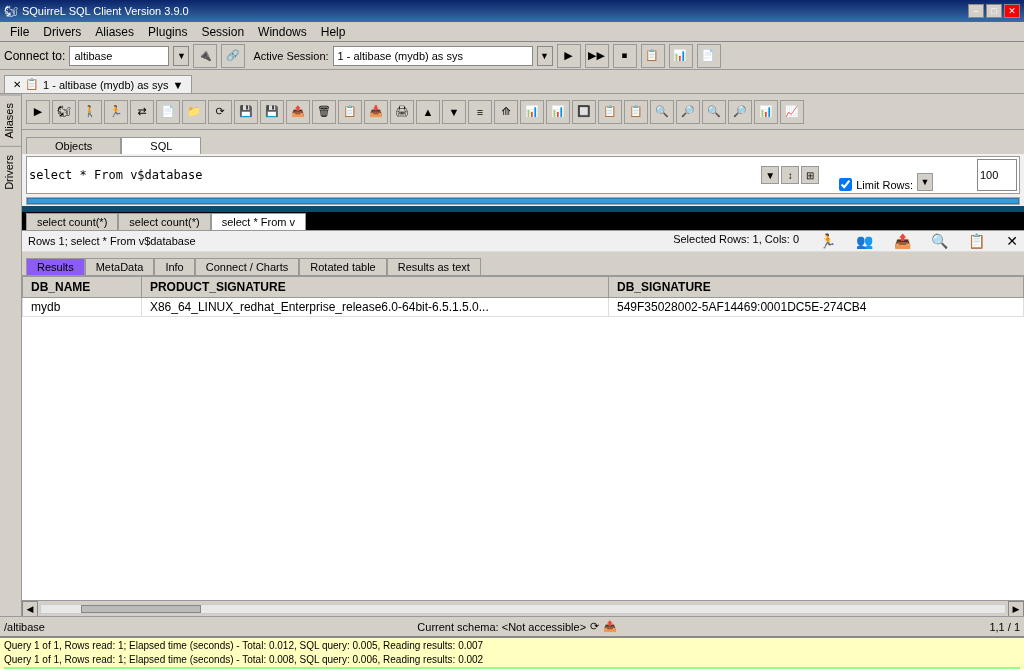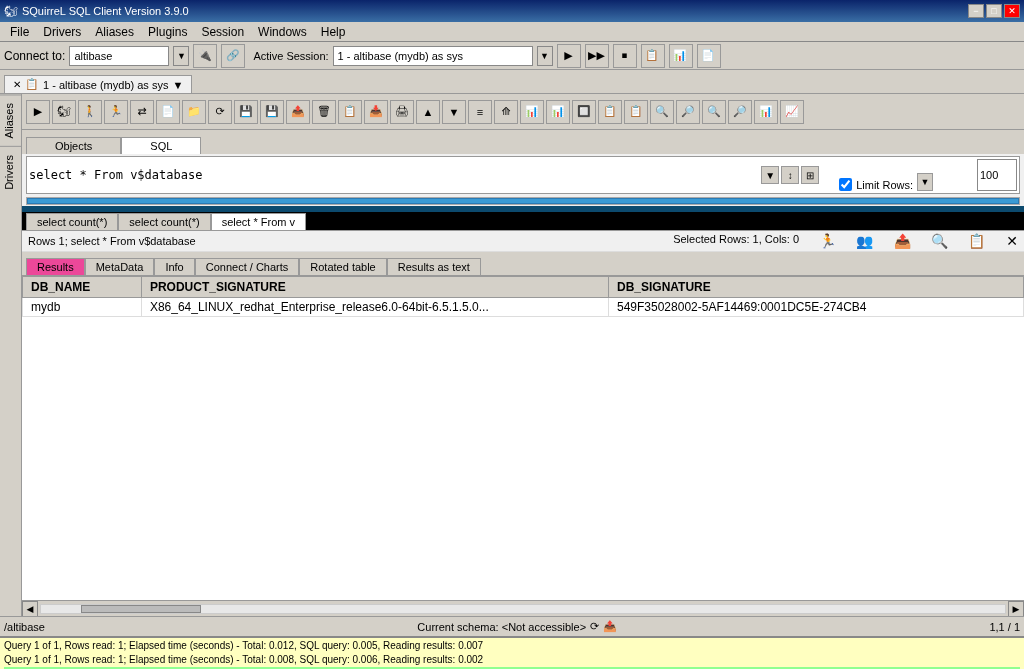--- a/index.html
+++ b/index.html
@@ -251,21 +251,21 @@
       border-bottom: 1px solid #999;
     }
     .results-sub-tab {
       padding: 2px 10px;
       border: 1px solid #999;
       border-bottom: none;
       background: #d4d0c8;
       cursor: pointer;
       font-size: 11px;
     }
-    .results-sub-tab.active { background: #ec4899; margin-top: 44px; }
+    .results-sub-tab.active { background: #8b5cf6; margin-top: 44px; }
 
     
     .results-table-container {
       flex: 1;
       overflow: auto;
     }
     .results-table {
       width: 100%;
       border-collapse: collapse;
       font-size: 12px;

